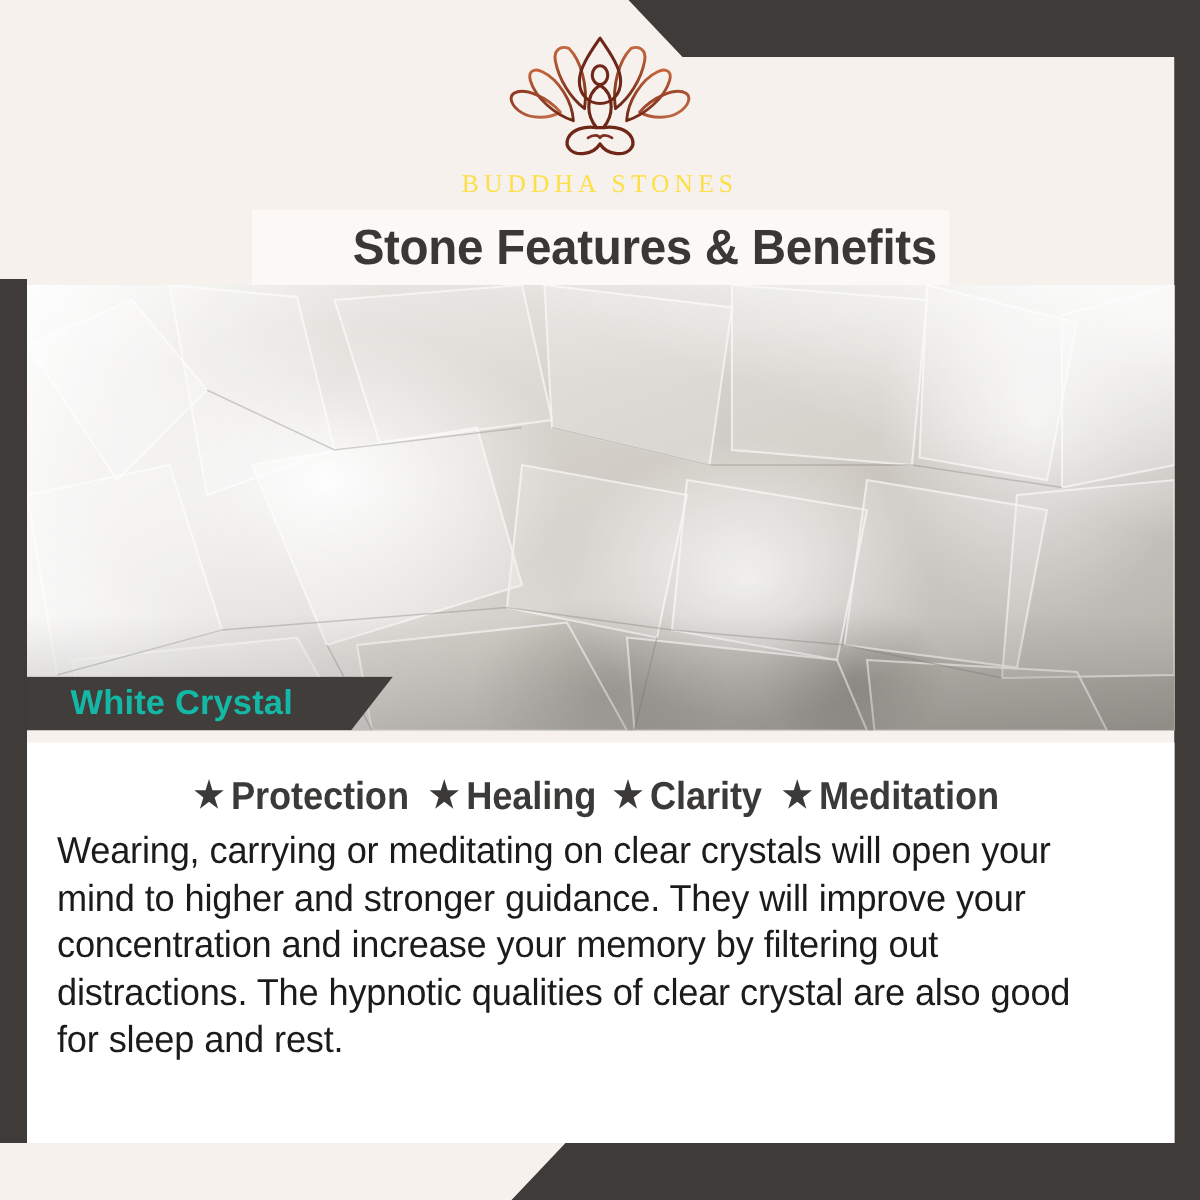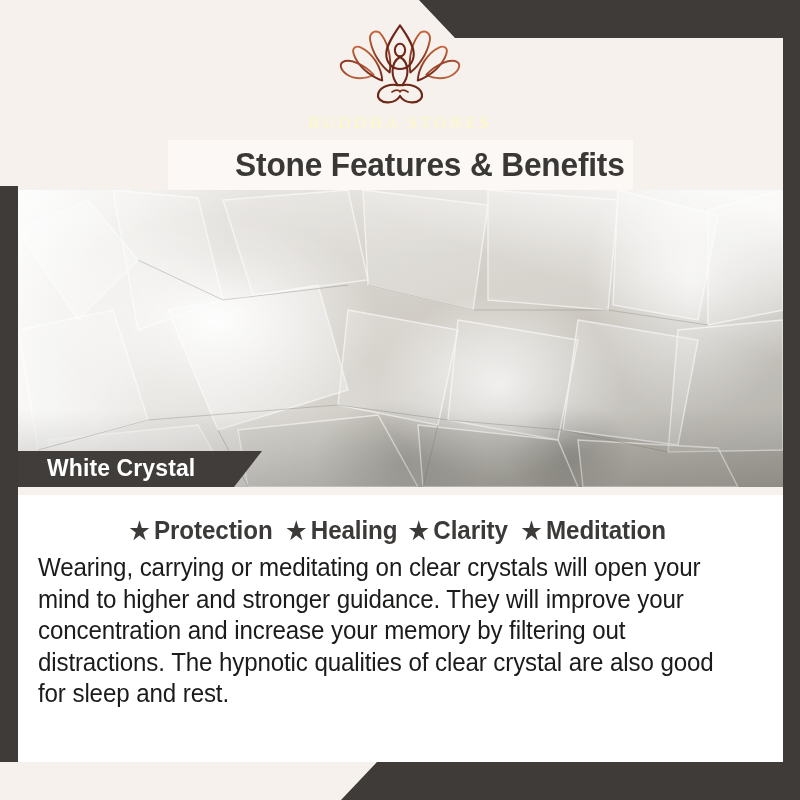--- a/index.html
+++ b/index.html
@@ -95,21 +95,21 @@
   .brand-mark {
     width: 132px;
     height: 86px;
     display: block;
   }
   .brand-name {
     margin-top: 6px;
     font-family: "Liberation Serif", serif;
     font-size: 17px;
     letter-spacing: 3.4px;
-    color: #fef9c3;
+    color: #fde047;
     text-align: left;
     line-height: 1;
   }
 
   
   .title-plaque {
     position: absolute;
     left: 168px;
     top: 140px;
     width: 465px;
@@ -179,21 +179,21 @@
     width: 244px;
     height: 36px;
     background: #403d3a;
     z-index: 8;
     -webkit-clip-path: polygon(0 0, 244px 0, 216px 36px, 0 36px);
     clip-path: polygon(0 0, 244px 0, 216px 36px, 0 36px);
     display: flex;
     align-items: center;
   }
   .caption-text {
-    color: #ffffff;
+    color: #14b8a6;
     font-size: 23px;
     font-weight: bold;
     padding-left: 29px;
     letter-spacing: 0.1px;
     line-height: 1;
     margin-top: -1px;
   }
 
   
   .body-panel {

